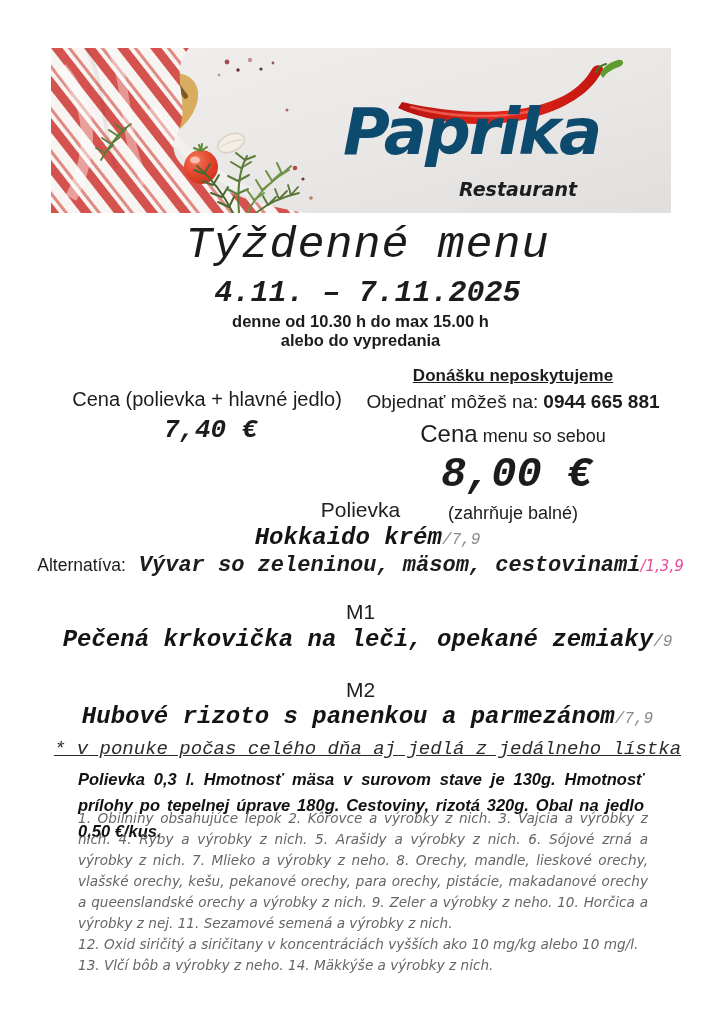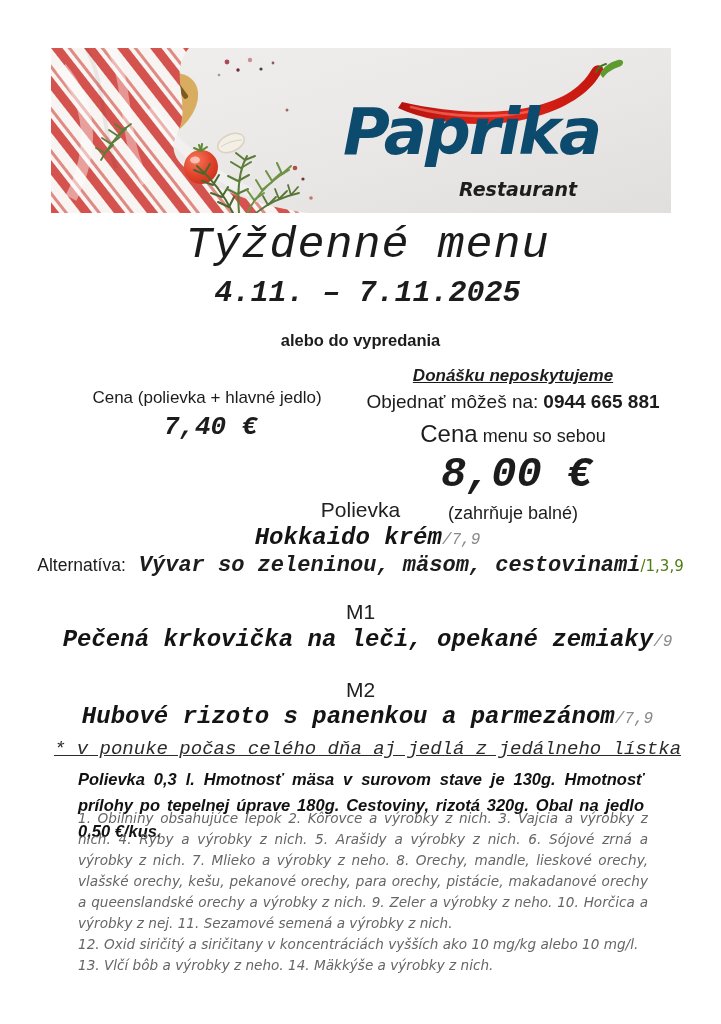--- a/index.html
+++ b/index.html
@@ -19,42 +19,42 @@
 
   
   .center{position:absolute;left:0;width:721px;text-align:center;}
   .title{top:220px;font-size:45px;font-weight:400;letter-spacing:1px;color:#1b1b1b;}
   .daterange{top:276px;font-size:30px;font-weight:600;}
   .hours1{top:312px;font-size:16.5px;font-weight:600;}
   .hours2{top:331px;font-size:16.5px;font-weight:600;}
 
   
   .price-left{position:absolute;left:47px;top:388px;width:320px;text-align:center;}
-  .price-left .lbl{font-size:17px;font-weight:500;}
+  .price-left .lbl{font-size:20px;font-weight:500;}
   .price-left .val{font-size:26px;font-weight:bold;margin-top:4px;}
   .price-right{position:absolute;left:363px;top:366px;width:300px;text-align:center;}
-  .no-delivery{font-size:17px;font-weight:bold;font-style:italic;text-decoration:underline;}
+  .no-delivery{font-size:17px;font-weight:bold;text-decoration:underline;}
   .order-line{font-size:19px;margin-top:5px;}
   .order-line .phone{font-weight:bold;margin-left:5px;}
   .cena-line{margin-top:7px;font-size:18px;}
   .cena-line .big{font-size:24px;font-weight:500;}
   .cena-line .rest{margin-left:5px;}
   .price-right .val{font-size:42px;font-weight:bold;margin-top:3px;}
   .pack-note{font-size:18px;margin-top:4px;}
 
   
   .sec-head{font-size:21px;font-weight:500;color:#202020;}
   .dish{font-size:24px;font-weight:bold;color:#141414;}
   .dish .alg{font-size:16px;font-weight:400;color:#8a8a8a;}
   .soup{top:498px;}
   .soup-name{top:524px;}
   .alt-line{top:553px;font-size:17.5px;}
   .alt-line .alt-name{font-size:22px;font-weight:bold;margin-left:6px;}
-  .alt-line .alg{font-size:15px;color:#4d7c0f;font-weight:400;
-      font-family:"DejaVu Sans",sans-serif;}
+  .alt-line .alg{font-size:15px;color:#ec4899;font-weight:400;
+      font-family:"DejaVu Sans",sans-serif;font-style:italic;}
   .m1-head{top:600px;}
   .m1-dish{top:626px;}
   .m2-head{top:678px;}
   .m2-dish{top:703px;}
 
   
   .note{top:738px;font-size:19px;font-weight:500;text-decoration:underline;color:#2b2b2b;}
   .details{position:absolute;left:78px;top:766px;width:566px;text-align:justify;
       font-size:16.5px;font-weight:bold;line-height:26px;color:#111;font-style:italic;}
   .allergens{position:absolute;left:78px;top:808px;width:570px;
@@ -179,20 +179,21 @@
         <path d="M545,24 C547,20 551,17 555,16" stroke="#3f7420" stroke-width="2" fill="none" stroke-linecap="round"></path>
       </g>
     </svg>
 
     <div class="logo-title">Paprika</div>
     <div class="logo-sub">Restaurant</div>
   </div>
 
   <div class="center title hand">Týždenné menu</div>
   <div class="center daterange hand">4.11. – 7.11.2025</div>
+  <div class="center hours1">denne od 10.30 h do max 15.00 h</div>
   <div class="center hours2">alebo do vypredania</div>
 
   <div class="price-left">
     <div class="lbl">Cena (polievka + hlavné jedlo)</div>
     <div class="val hand">7,40 €</div>
   </div>
 
   <div class="price-right">
     <div class="no-delivery">Donášku neposkytujeme</div>
     <div class="order-line">

